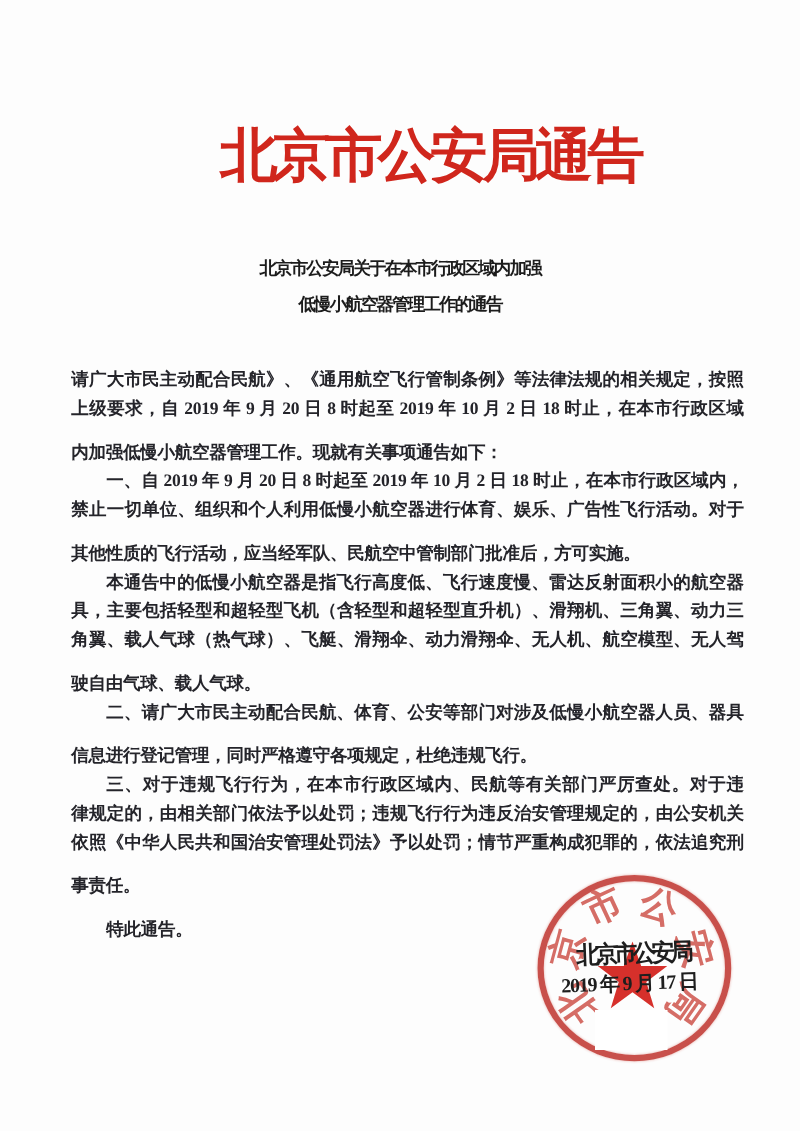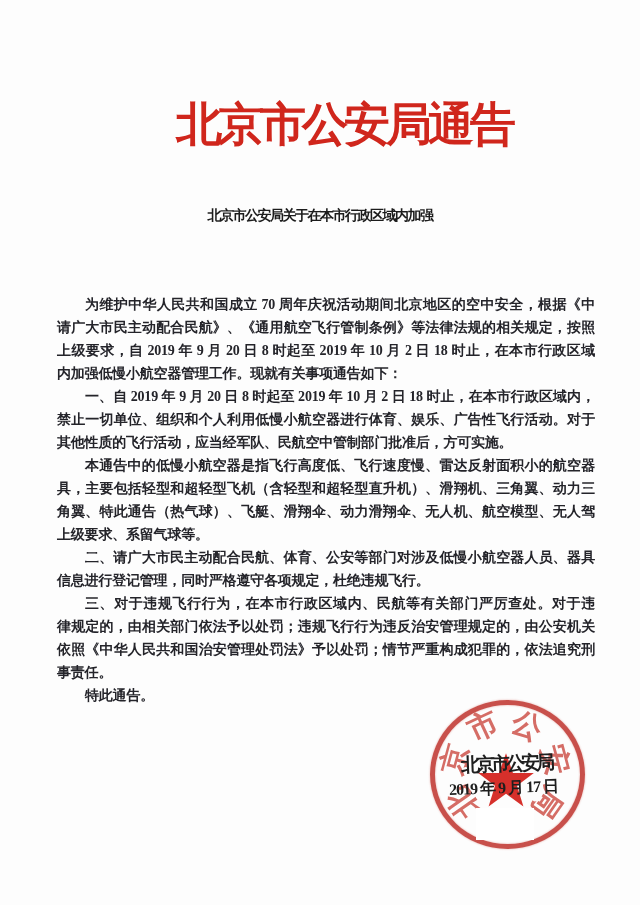--- a/index.html
+++ b/index.html
@@ -20,21 +20,21 @@
   }
   
   #body-text{
     position:absolute;top:293px;left:57px;width:538px;
     color:#24242a;font-weight:bold;font-size:14px;line-height:23px;letter-spacing:-0.2px;
   }
   .body-line{
     text-align:justify;text-align-last:justify;height:23px;overflow:visible;white-space:nowrap;
   }
   .body-line.indent{padding-left:28px;}
-  .body-line.end{text-align-last:left;white-space:normal;}
+  .body-line.end{text-align-last:left;white-space:normal;margin-top:12px;}
   
   #official-seal{position:absolute;left:0;top:0;width:640px;height:905px;pointer-events:none;}
   #seal-ring{
     position:absolute;left:430px;top:700px;width:145px;height:139px;
     border:5px solid #c4423c;border-radius:50%;opacity:0.92;
     box-shadow:0 0 2px rgba(200,70,60,0.5), inset 0 0 2px rgba(200,70,60,0.5);
   }
   #seal-char-hub{position:absolute;left:505px;top:774px;width:0;height:0;}
   .seal-char{
     position:absolute;left:-16px;top:-17px;width:32px;height:32px;
@@ -58,39 +58,39 @@
 </style>
 </head>
 <body>
 
 <div id="page">
 
   <div id="notice-title" style="color: rgb(208, 38, 28);">北京市公安局通告</div>
 
   <div id="notice-subtitle">
     <div>北京市公安局关于在本市行政区域内加强</div>
+    <div>低慢小航空器管理工作的通告</div>
   </div>
 
   <div id="body-text">
       <div>
-        <div class="body-line indent">为维护中华人民共和国成立 70 周年庆祝活动期间北京地区的空中安全，根据《中</div>
         <div class="body-line">请广大市民主动配合民航》、《通用航空飞行管制条例》等法律法规的相关规定，按照</div>
         <div class="body-line">上级要求，自 2019 年 9 月 20 日 8 时起至 2019 年 10 月 2 日 18 时止，在本市行政区域</div>
         <div class="body-line end">内加强低慢小航空器管理工作。现就有关事项通告如下：</div>
       </div>
       <div>
         <div class="body-line indent">一、自 2019 年 9 月 20 日 8 时起至 2019 年 10 月 2 日 18 时止，在本市行政区域内，</div>
         <div class="body-line">禁止一切单位、组织和个人利用低慢小航空器进行体育、娱乐、广告性飞行活动。对于</div>
         <div class="body-line end">其他性质的飞行活动，应当经军队、民航空中管制部门批准后，方可实施。</div>
       </div>
       <div>
         <div class="body-line indent">本通告中的低慢小航空器是指飞行高度低、飞行速度慢、雷达反射面积小的航空器</div>
         <div class="body-line">具，主要包括轻型和超轻型飞机（含轻型和超轻型直升机）、滑翔机、三角翼、动力三</div>
-        <div class="body-line">角翼、特此通告（热气球）、飞艇、滑翔伞、动力滑翔伞、无人机、航空模型、无人驾</div>
-        <div class="body-line end">上级要求、系留气球等。</div>
+        <div class="body-line">角翼、载人气球（热气球）、飞艇、滑翔伞、动力滑翔伞、无人机、航空模型、无人驾</div>
+        <div class="body-line end">驶自由气球、载人气球。</div>
       </div>
       <div>
         <div class="body-line indent">二、请广大市民主动配合民航、体育、公安等部门对涉及低慢小航空器人员、器具</div>
         <div class="body-line end">信息进行登记管理，同时严格遵守各项规定，杜绝违规飞行。</div>
       </div>
       <div>
         <div class="body-line indent">三、对于违规飞行行为，在本市行政区域内、民航等有关部门严厉查处。对于违</div>
         <div class="body-line">律规定的，由相关部门依法予以处罚；违规飞行行为违反治安管理规定的，由公安机关</div>
         <div class="body-line">依照《中华人民共和国治安管理处罚法》予以处罚；情节严重构成犯罪的，依法追究刑</div>
         <div class="body-line end">事责任。</div>

